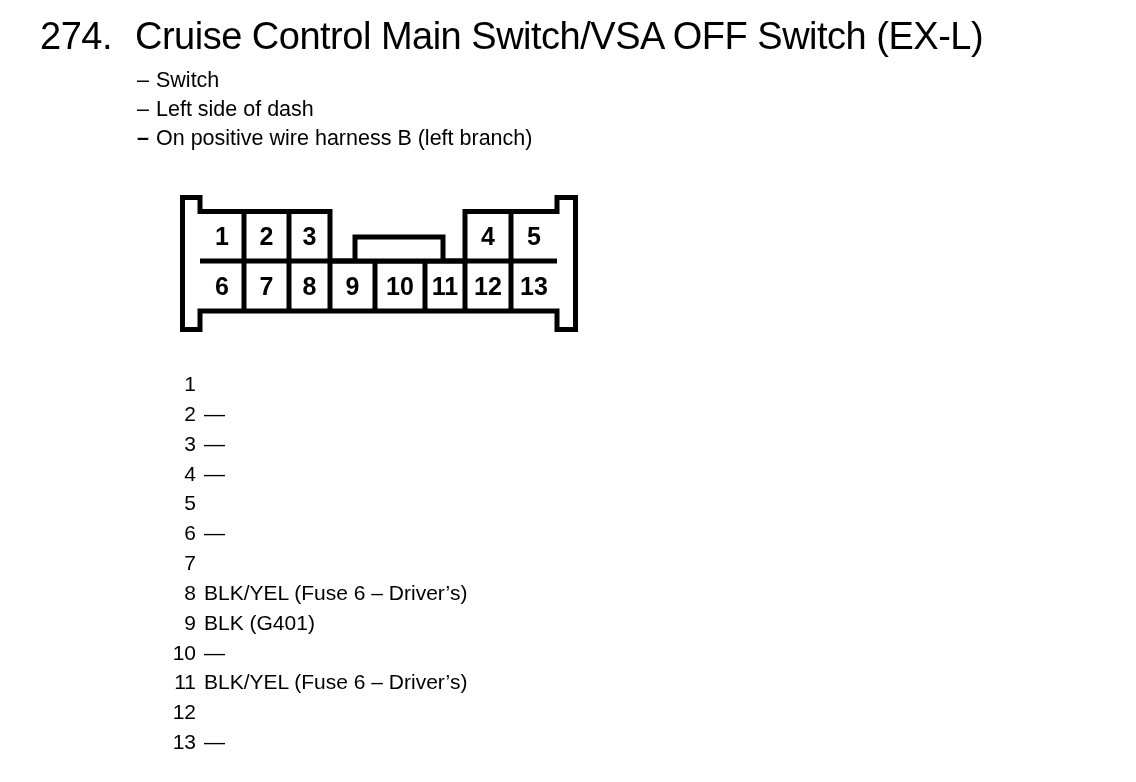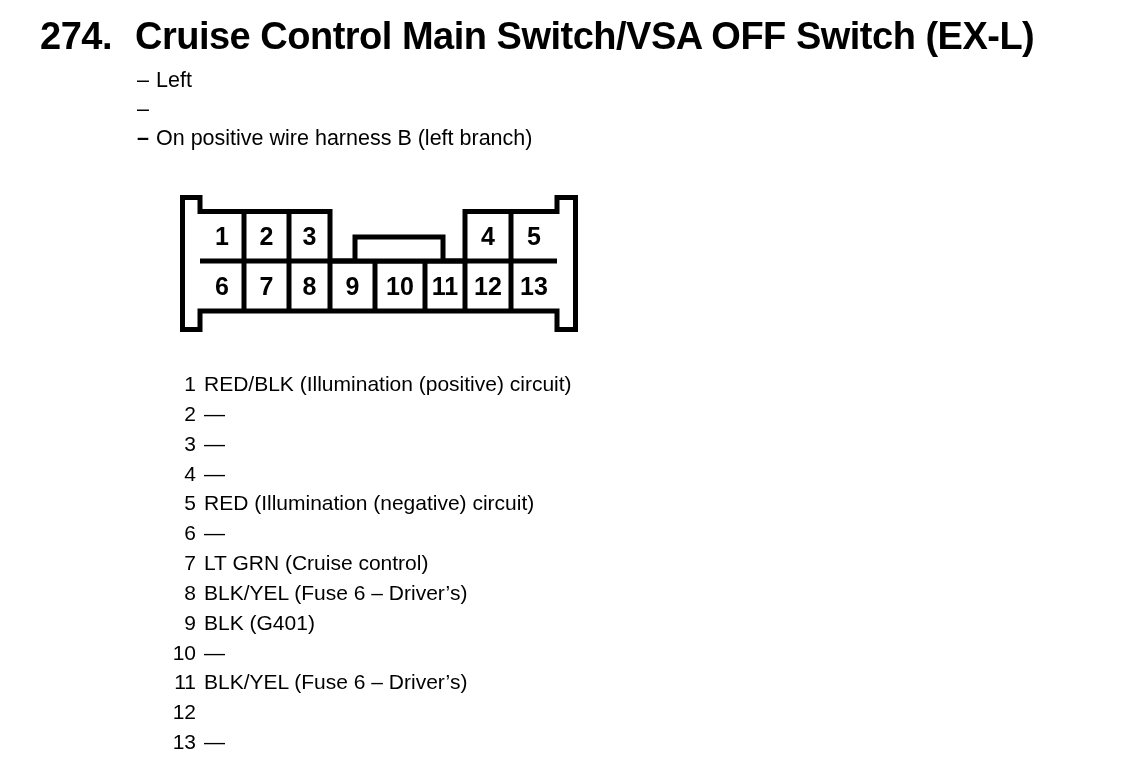--- a/index.html
+++ b/index.html
@@ -13,21 +13,21 @@
     overflow: hidden;
   }
 
   
   .heading {
     position: absolute;
     left: 40px;
     top: 15px;
     display: flex;
     align-items: baseline;
-    font-weight: bold;
+    font-weight: normal;
     font-size: 38px;
     line-height: 42px;
     letter-spacing: -0.5px;
     white-space: nowrap;
   }
   .heading .num { margin-right: 23px; }
 
   
   .details {
     position: absolute;
@@ -82,24 +82,25 @@
 <body>
 
 <div class="heading">
   <span class="num">274.</span>
   <span class="txt">Cruise Control Main Switch/VSA OFF Switch (EX-L)</span>
 </div>
 
 <div class="details">
   <div class="detail-line">
     <span class="dash">–</span>
-    <span>Left</span>
+    <span>Switch</span>
   </div>
   <div class="detail-line">
     <span class="dash">–</span>
+    <span>Left side of dash</span>
   </div>
   <div class="detail-line">
     <span class="dash bold-dash">–</span>
     <span>On positive wire harness B (left branch)</span>
   </div>
 </div>
 
 <div class="connector-wrap">
   <svg width="398" height="137" viewBox="0 0 398 137" xmlns="http://www.w3.org/2000/svg">
 
@@ -135,45 +136,42 @@
       <text class="cell-num" x="265" y="100">11</text>
       <text class="cell-num" x="308" y="100">12</text>
       <text class="cell-num" x="354" y="100">13</text>
     </g>
   </svg>
 </div>
 
 <div class="pin-list">
   <div class="pin-row">
     <span class="pin-num">1</span>
-    <span class="pin-wire">RED/BLK (Illumination (positive) circuit)</span>
   </div>
   <div class="pin-row">
     <span class="pin-num">2</span>
     <span class="pin-wire">—</span>
   </div>
   <div class="pin-row">
     <span class="pin-num">3</span>
     <span class="pin-wire">—</span>
   </div>
   <div class="pin-row">
     <span class="pin-num">4</span>
     <span class="pin-wire">—</span>
   </div>
   <div class="pin-row">
     <span class="pin-num">5</span>
-    <span class="pin-wire">RED (Illumination (negative) circuit)</span>
   </div>
   <div class="pin-row">
     <span class="pin-num">6</span>
     <span class="pin-wire">—</span>
   </div>
   <div class="pin-row">
     <span class="pin-num">7</span>
-    <span class="pin-wire">LT GRN (Cruise control)</span>
   </div>
   <div class="pin-row">
     <span class="pin-num">8</span>
     <span class="pin-wire">BLK/YEL (Fuse 6 – Driver’s)</span>
   </div>
   <div class="pin-row">
     <span class="pin-num">9</span>
     <span class="pin-wire">BLK (G401)</span>
   </div>
   <div class="pin-row">

